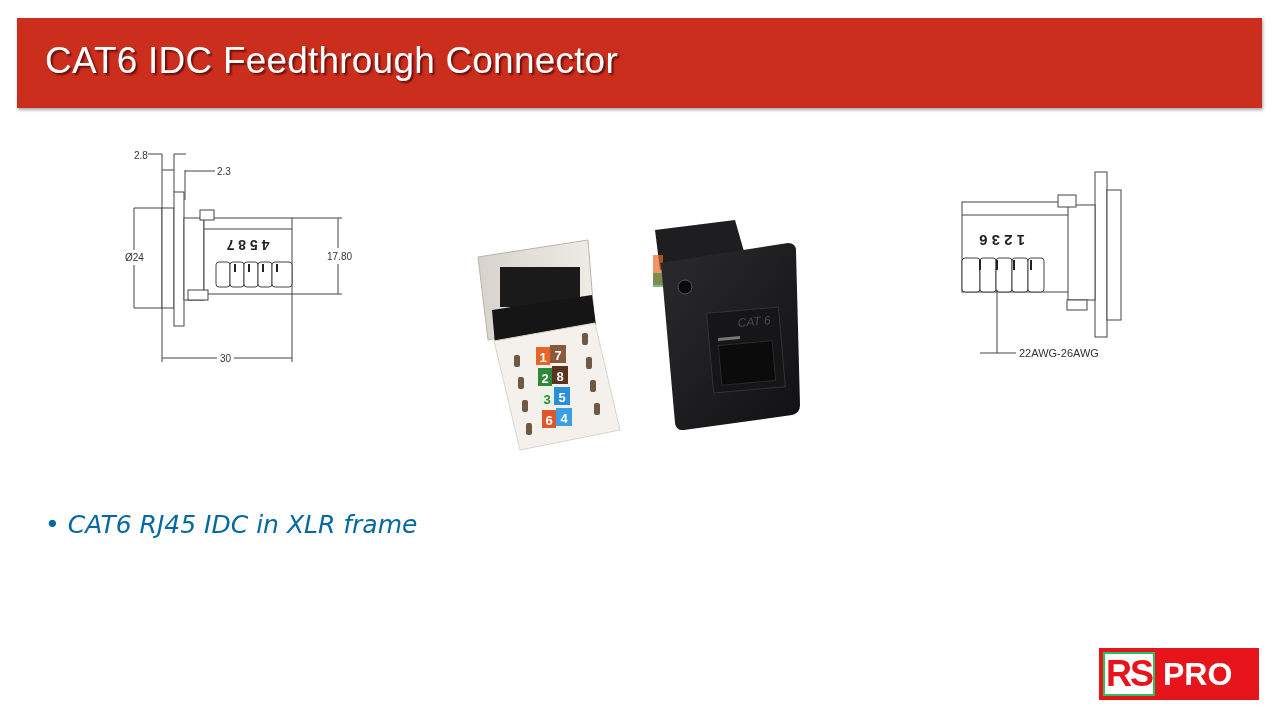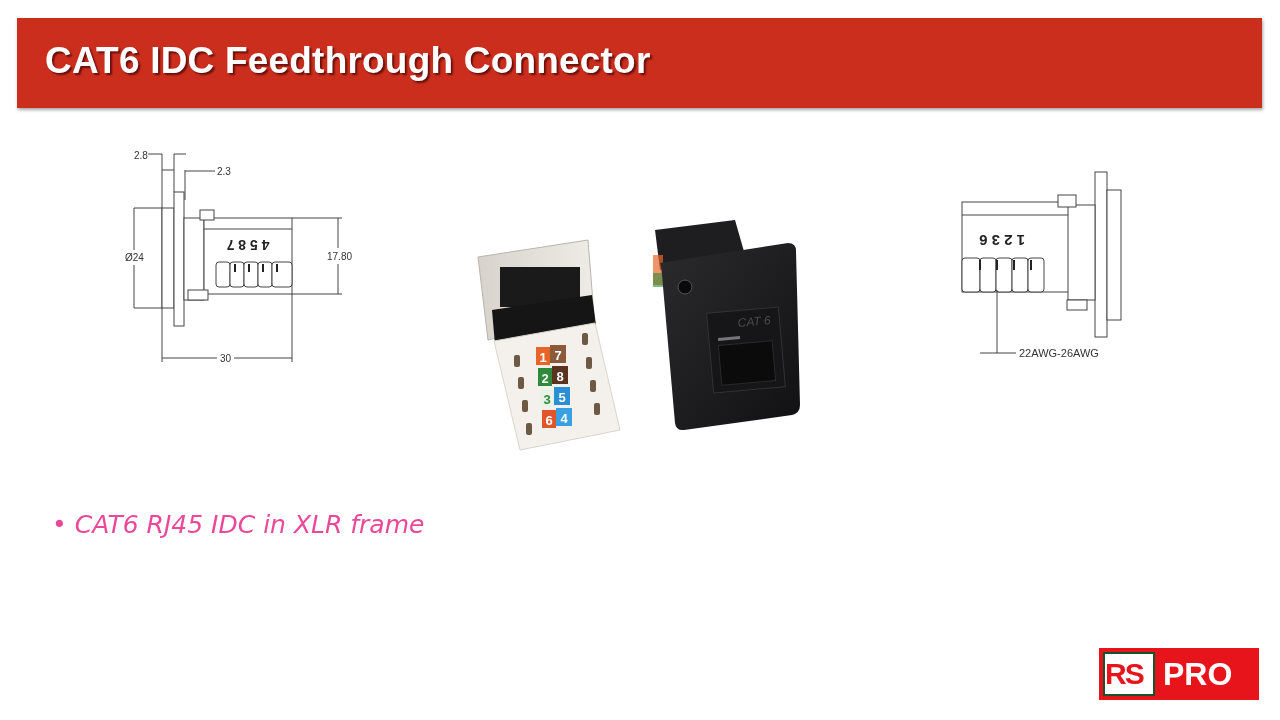--- a/index.html
+++ b/index.html
@@ -1,25 +1,25 @@
 <!DOCTYPE html>
 <html><head>
 <meta charset="utf-8">
 <style>
   html, body { margin:0; padding:0; }
   body { width:1280px; height:720px; background:#ffffff; position:relative; overflow:hidden; font-family:"Liberation Sans", sans-serif; }
   .banner { position:absolute; left:17px; top:18px; width:1245px; height:90px; background:#cc2e1e; box-shadow:1px 2px 3px rgba(0,0,0,0.35); }
-  .banner-title { position:absolute; left:28px; top:22px; color:#ffffff; font-family:"Liberation Sans", sans-serif; font-weight:bold; font-size:37px; letter-spacing:0.2px; text-shadow:2px 2px 2px rgba(60,0,0,0.7); white-space:nowrap; }
+  .banner-title { position:absolute; left:28px; top:22px; color:#ffffff; font-family:"Liberation Sans", sans-serif; font-weight:normal; font-size:37px; letter-spacing:0.2px; text-shadow:2px 2px 2px rgba(60,0,0,0.7); white-space:nowrap; }
   .drawing { position:absolute; }
   .drawing svg text { font-family:"Liberation Sans", sans-serif; }
   .photo { position:absolute; left:470px; top:215px; width:330px; height:250px; }
-  .bullet { position:absolute; left:45px; top:510px; font-family:"DejaVu Sans", sans-serif; font-style:italic; font-size:25px; color:#ec4899; white-space:nowrap;margin-left:7px; }
+  .bullet { position:absolute; left:45px; top:510px; font-family:"DejaVu Sans", sans-serif; font-style:italic; font-size:25px; color:#0369a1; white-space:nowrap; }
   .bullet .dot { font-style:normal; display:inline-block; margin-right:8px; }
   .logo { position:absolute; left:1099px; top:648px; width:160px; height:52px; background:#e8141b; border:2px solid #e8141b; box-sizing:border-box; }
-  .logo .rs { position:absolute; left:2px; top:2px; width:52px; height:44px; background:#ffffff; border:2px solid #14532d; box-sizing:border-box; color:#e8141b; font-family:"Liberation Sans", sans-serif; font-weight:bold; font-size:30px; line-height:40px; letter-spacing:-2px; }
+  .logo .rs { position:absolute; left:2px; top:2px; width:52px; height:44px; background:#ffffff; border:2px solid #22c55e; box-sizing:border-box; color:#e8141b; font-family:"Liberation Sans", sans-serif; font-weight:bold; font-size:36px; line-height:40px; text-align:center; letter-spacing:-2px; }
   .logo .pro { position:absolute; left:62px; top:3px; color:#ffffff; font-family:"Liberation Sans", sans-serif; font-weight:bold; font-size:32px; line-height:42px; letter-spacing:0px; }
 </style>
 </head>
 <body>
 
 <div class="banner">
   <div class="banner-title">CAT6 IDC Feedthrough Connector</div>
 </div>
 
 <div class="drawing" style="left:120px; top:140px; width:250px; height:230px;">

